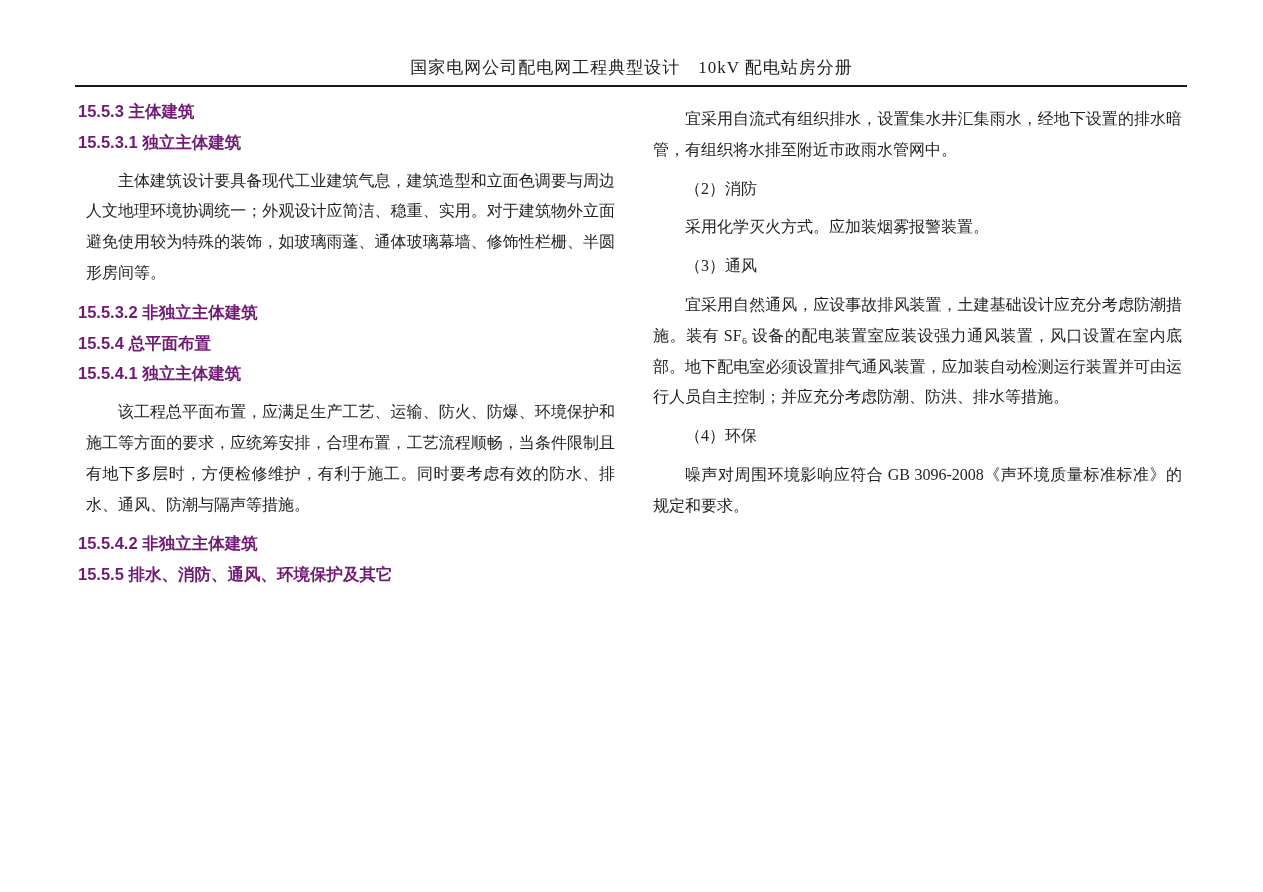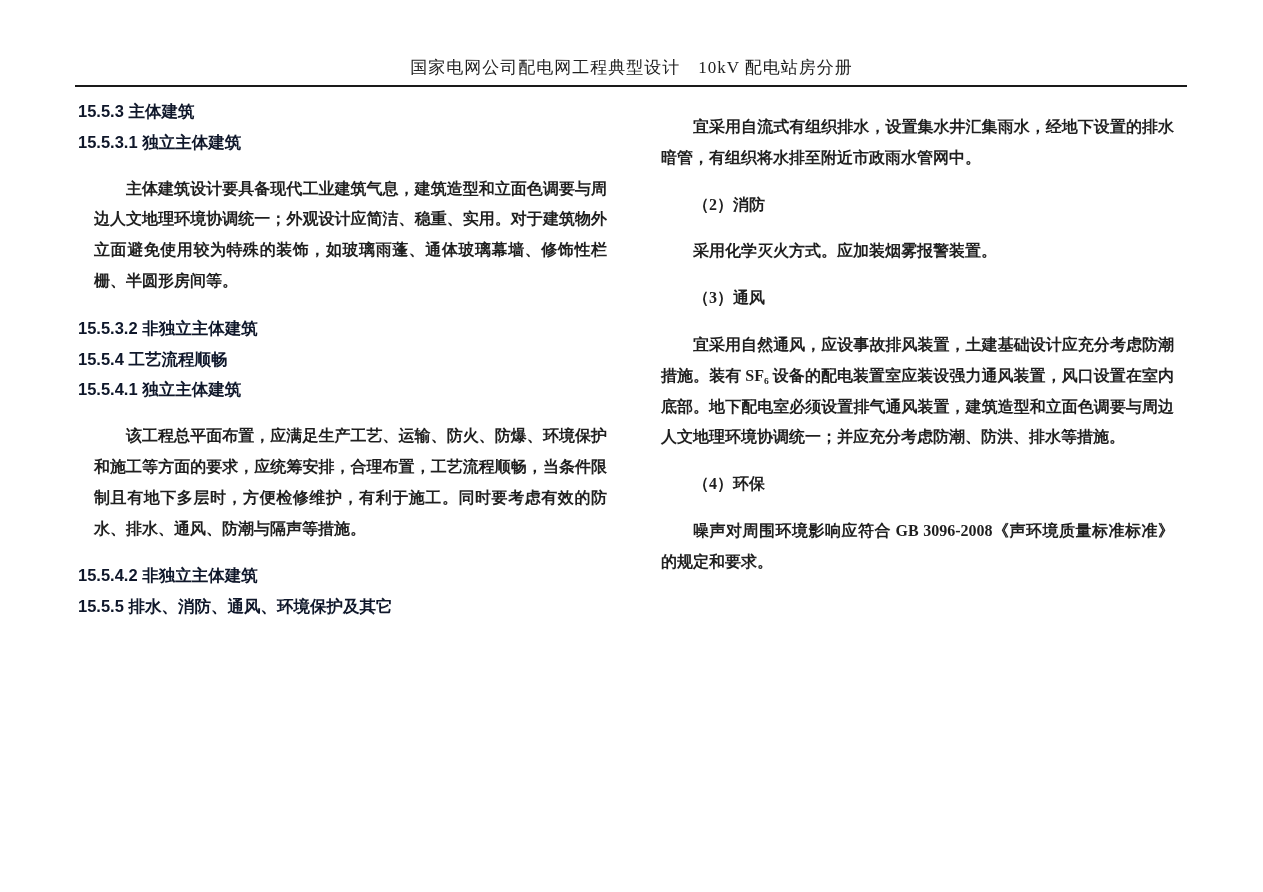--- a/index.html
+++ b/index.html
@@ -47,27 +47,26 @@
   .col-left  { left: 78px;  }
   .col-right { left: 645px; }
   .col h3 {
     margin: 0;
     padding: 0;
     font-size: 16.5px;
     font-weight: 700;
     line-height: 30.8px;
     text-align: left;
     font-family: "Liberation Sans", "DejaVu Sans", sans-serif;
-    color: #0f172a;
+    color: #701a75;
   }
   .col p {
-    margin: 16px;
+    margin: 8px;
     padding: 0;
     text-indent: 2em;
-    font-weight: bold;
   }
   .page-number {
     position: absolute;
     top: 776px;
     left: 0;
     width: 100%;
     text-align: center;
     font-size: 11px;
     color: #000000;
   }
@@ -79,32 +78,32 @@
 
   <div class="header-title">国家电网公司配电网工程典型设计　10kV 配电站房分册</div>
 
   <div class="header-rule"></div>
 
   <section class="col col-left">
     <h3>15.5.3 主体建筑</h3>
     <h3>15.5.3.1 独立主体建筑</h3>
     <p>主体建筑设计要具备现代工业建筑气息，建筑造型和立面色调要与周边人文地理环境协调统一；外观设计应简洁、稳重、实用。对于建筑物外立面避免使用较为特殊的装饰，如玻璃雨蓬、通体玻璃幕墙、修饰性栏栅、半圆形房间等。</p>
     <h3>15.5.3.2 非独立主体建筑</h3>
-    <h3>15.5.4 工艺流程顺畅</h3>
+    <h3>15.5.4 总平面布置</h3>
     <h3>15.5.4.1 独立主体建筑</h3>
     <p>该工程总平面布置，应满足生产工艺、运输、防火、防爆、环境保护和施工等方面的要求，应统筹安排，合理布置，工艺流程顺畅，当条件限制且有地下多层时，方便检修维护，有利于施工。同时要考虑有效的防水、排水、通风、防潮与隔声等措施。</p>
     <h3>15.5.4.2 非独立主体建筑</h3>
     <h3>15.5.5 排水、消防、通风、环境保护及其它</h3>
   </section>
 
   <section class="col col-right">
     <p>宜采用自流式有组织排水，设置集水井汇集雨水，经地下设置的排水暗管，有组织将水排至附近市政雨水管网中。</p>
     <p>（2）消防</p>
     <p>采用化学灭火方式。应加装烟雾报警装置。</p>
     <p>（3）通风</p>
-    <p>宜采用自然通风，应设事故排风装置，土建基础设计应充分考虑防潮措施。装有 SF₆ 设备的配电装置室应装设强力通风装置，风口设置在室内底部。地下配电室必须设置排气通风装置，建筑造型和立面色调要与周边人文地理环境协调统一；并应充分考虑防潮、防洪、排水等措施。</p>
+    <p>宜采用自然通风，应设事故排风装置，土建基础设计应充分考虑防潮措施。装有 SF₆ 设备的配电装置室应装设强力通风装置，风口设置在室内底部。地下配电室必须设置排气通风装置，应加装自动检测运行装置并可由运行人员自主控制；并应充分考虑防潮、防洪、排水等措施。</p>
     <p>（4）环保</p>
     <p>噪声对周围环境影响应符合 GB 3096-2008《声环境质量标准标准》的规定和要求。</p>
   </section>
 
   <div class="page-number">313</div>
 
 </div>
 
 </body></html>

